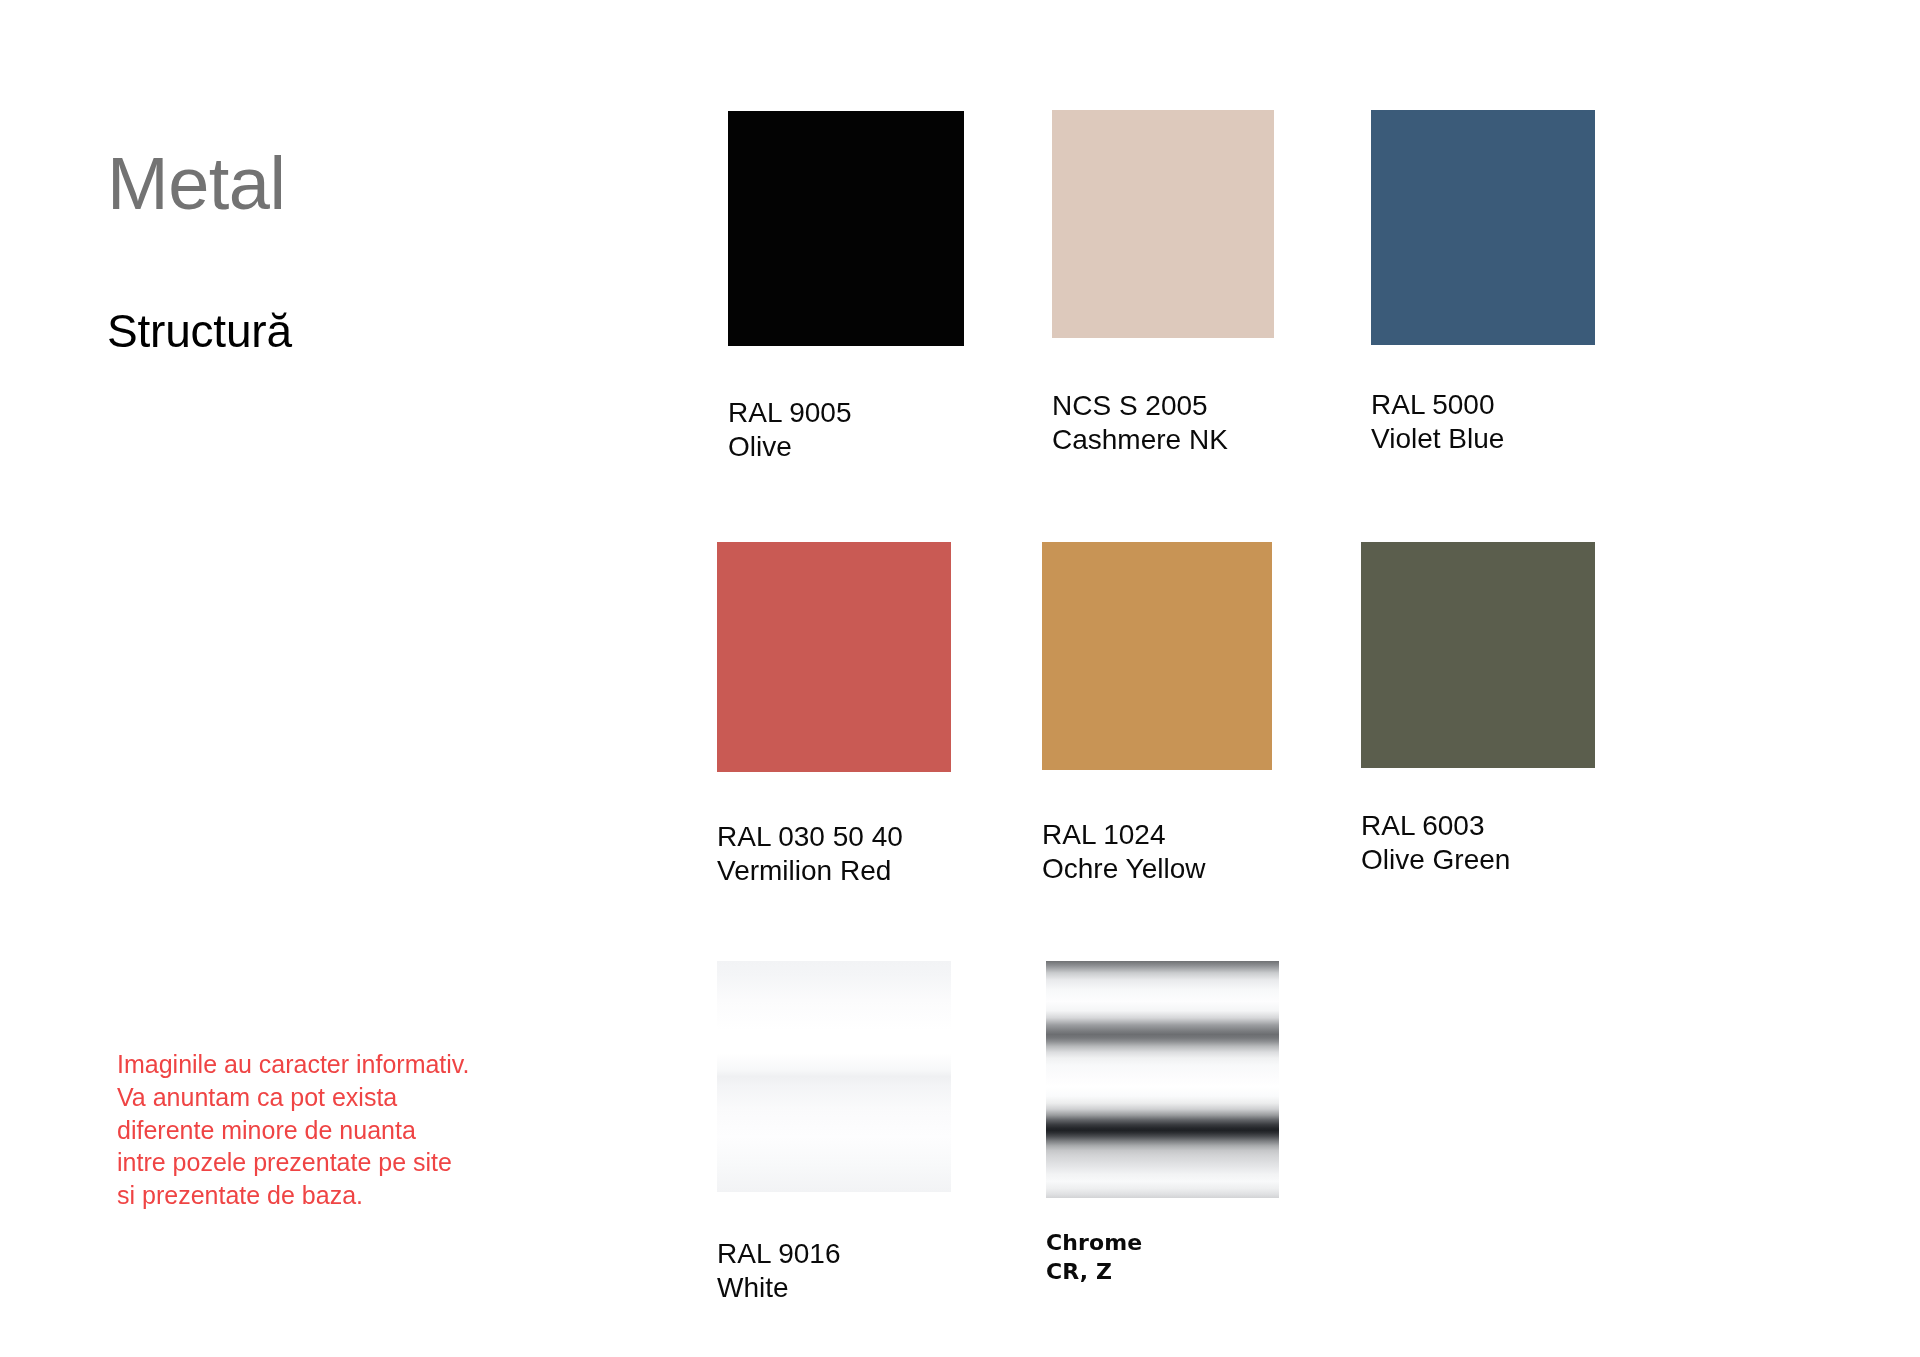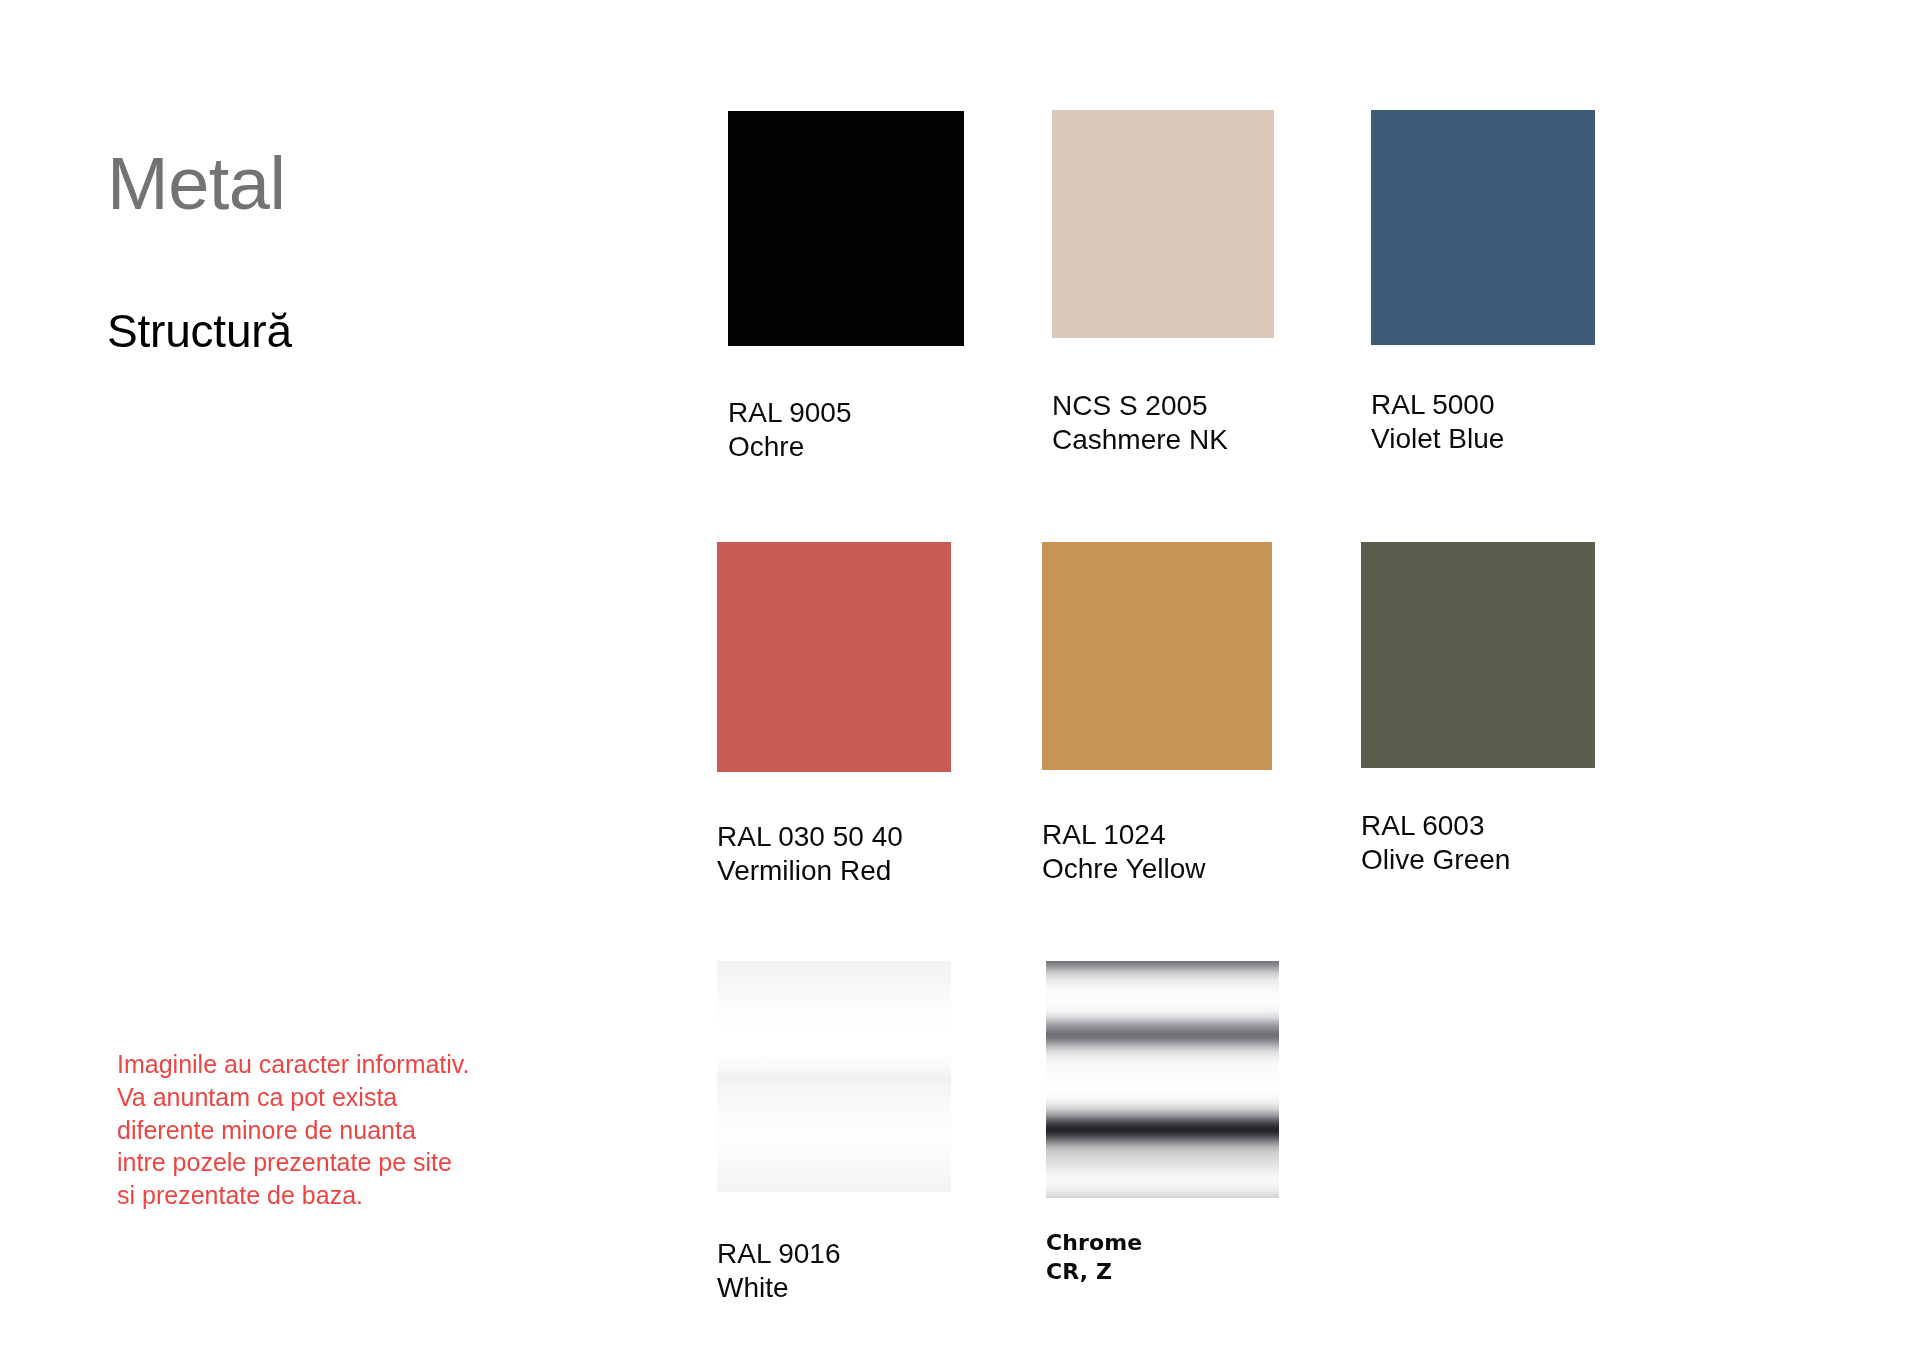--- a/index.html
+++ b/index.html
@@ -199,21 +199,21 @@
       <span class="line">si prezentate de baza.</span>
     </div>
   </div>
 
   <div class="swatch-grid">
 
     <div class="swatch-cell" style="left:716px; top:111px; width:200px;margin-left:12px;">
       <div class="swatch-chip chip-black" style="width: 236px; height: 235px; background: rgb(3, 3, 3);"></div>
       <div class="swatch-label" style="margin-top:50px;">
         <span class="code">RAL 9005</span>
-        <span class="name">Ochre</span>
+        <span class="name">Olive</span>
       </div>
     </div>
 
     <div class="swatch-cell" style="left:1052px; top:110px; width:206px;">
       <div class="swatch-chip chip-cashmere" style="width: 222px; height: 228px; background: rgb(221, 201, 188);"></div>
       <div class="swatch-label" style="margin-top:51px;">
         <span class="code">NCS S 2005</span>
         <span class="name">Cashmere NK</span>
       </div>
     </div>

